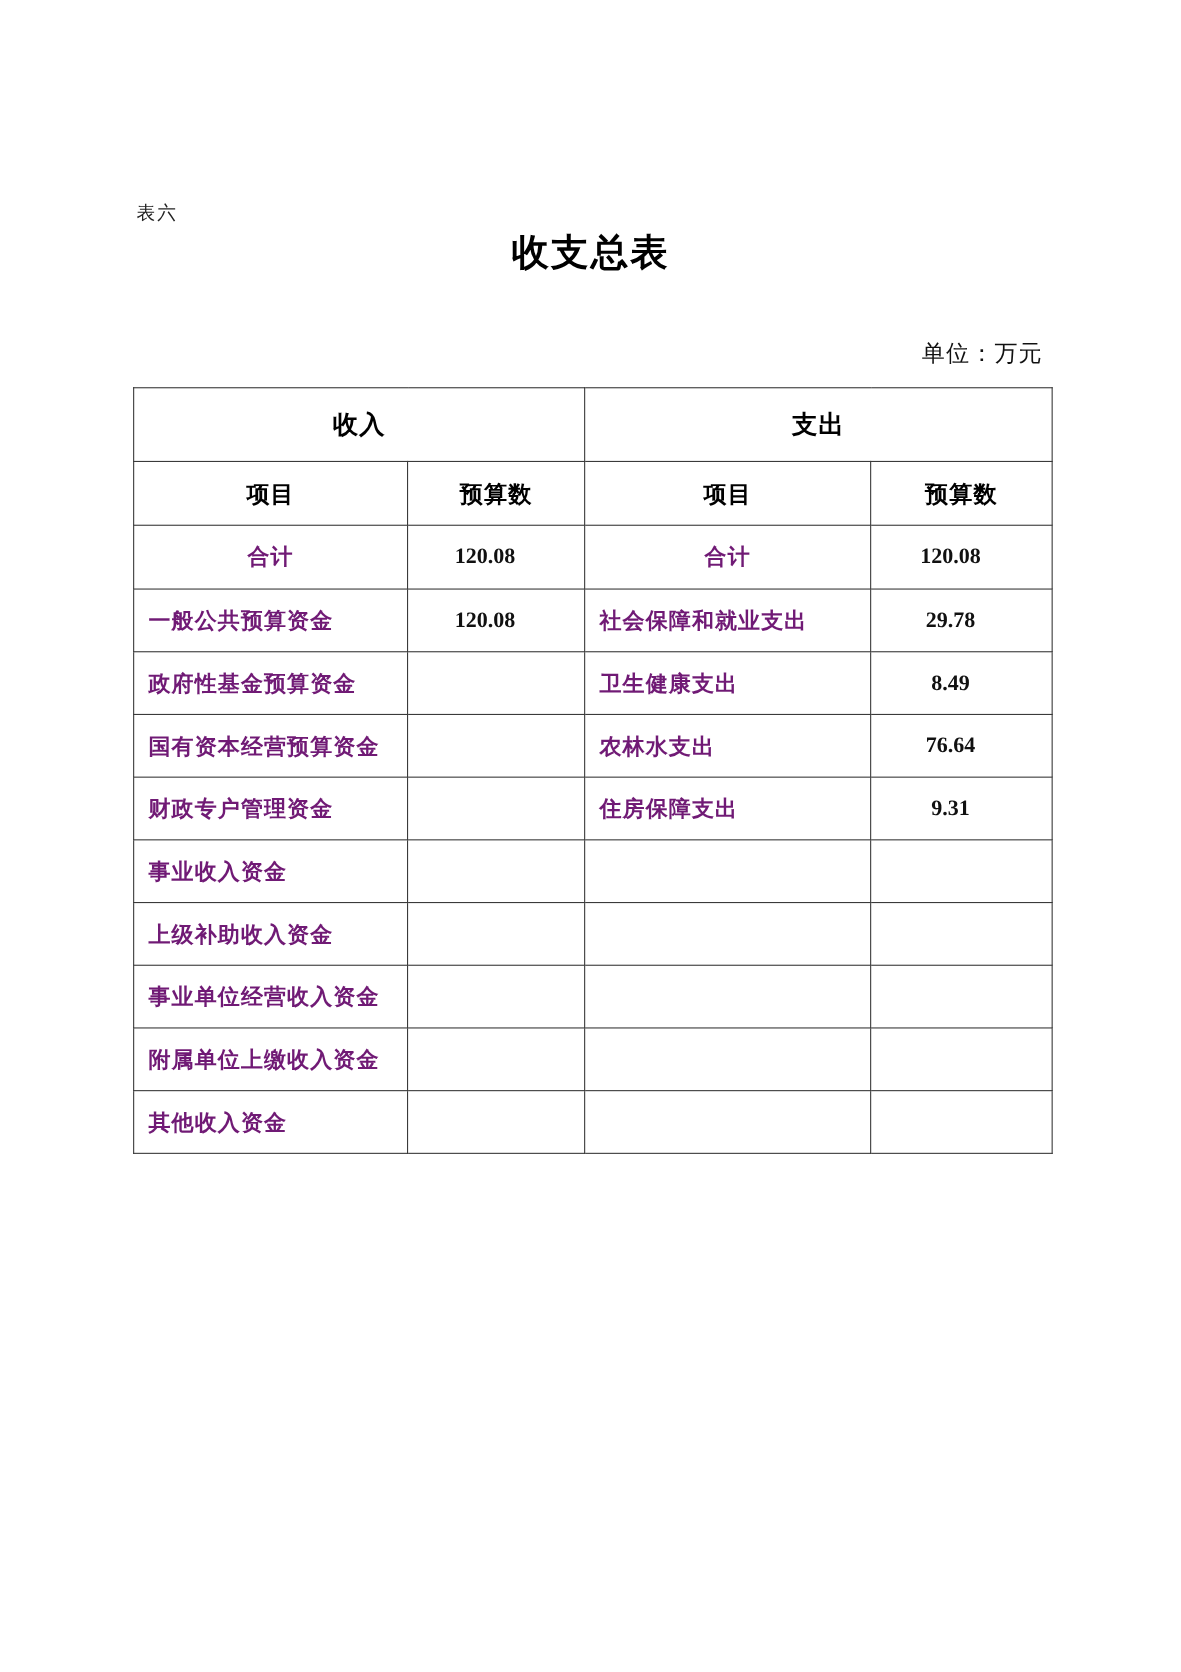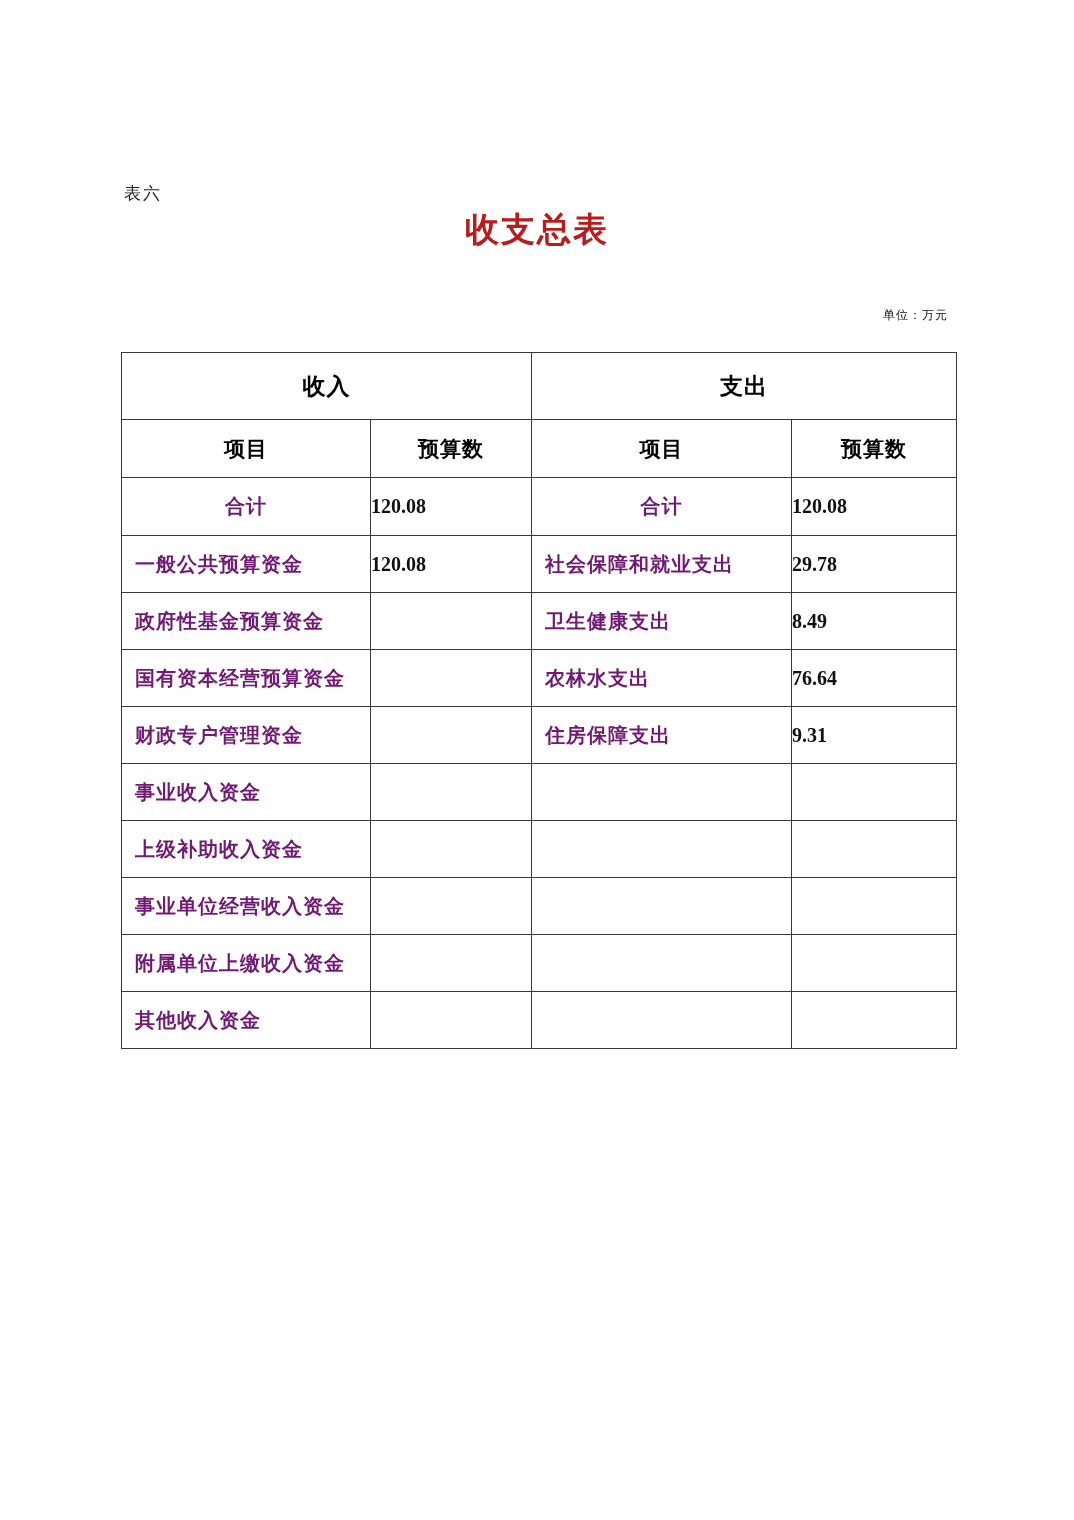--- a/index.html
+++ b/index.html
@@ -25,27 +25,27 @@
   }
   .doc-title {
     position: absolute;
     left: 0;
     top: 207px;
     width: 1074px;
     text-align: center;
     font-size: 34px;
     font-weight: bold;
     letter-spacing: 2px;
-    color: #b91c1c;
+    color: #000000;
   }
   .unit-note {
     position: absolute;
     top: 307px;
     right: 126px;
-    font-size: 12px;
+    font-size: 21px;
     color: #111111;
     letter-spacing: 1px;
   }
   table.budget-table {
     position: absolute;
     left: 121px;
     top: 352px;
     width: 835px;
     border-collapse: collapse;
     table-layout: fixed;
@@ -83,21 +83,21 @@
     font-size: 20px;
     color: #701a75;
     letter-spacing: 1px;
   }
   td.item.center {
     text-align: center;
     padding-left: 0;
     padding-right: 0;
   }
   td.num {
-    text-align: left;
+    text-align: center;
     padding-right: 20px;
     font-size: 20px;
     color: #111111;
   }
   .bold { font-weight: bold; color: #000000; }
 </style>
 </head>
 <body>
 
 <div class="page">

